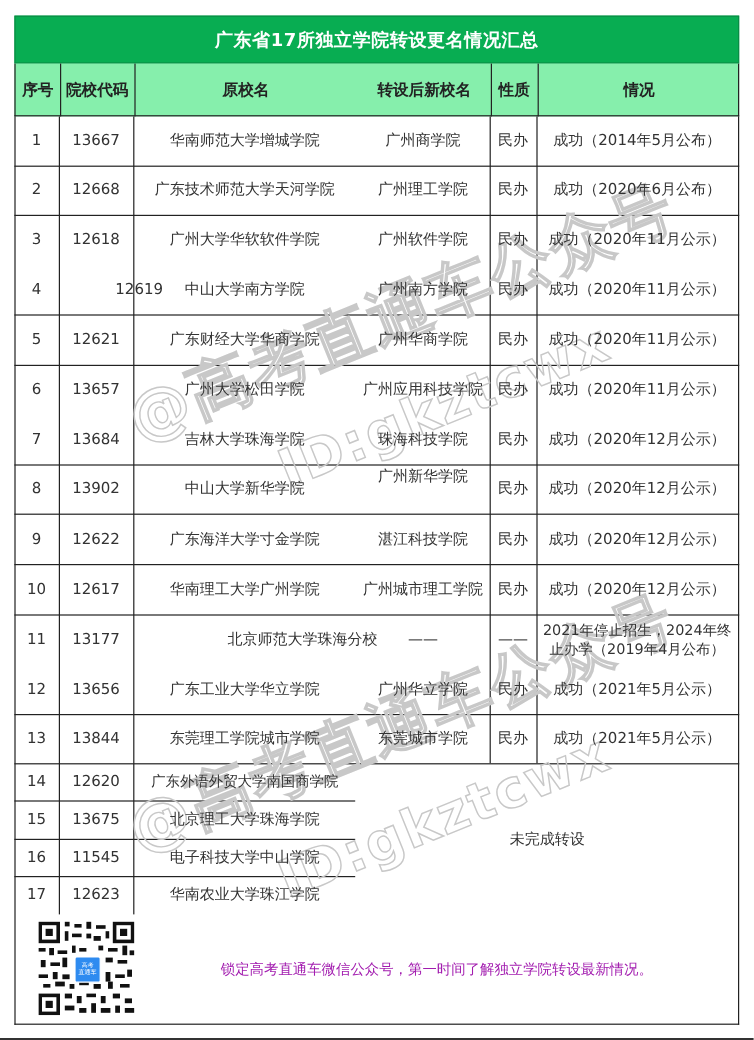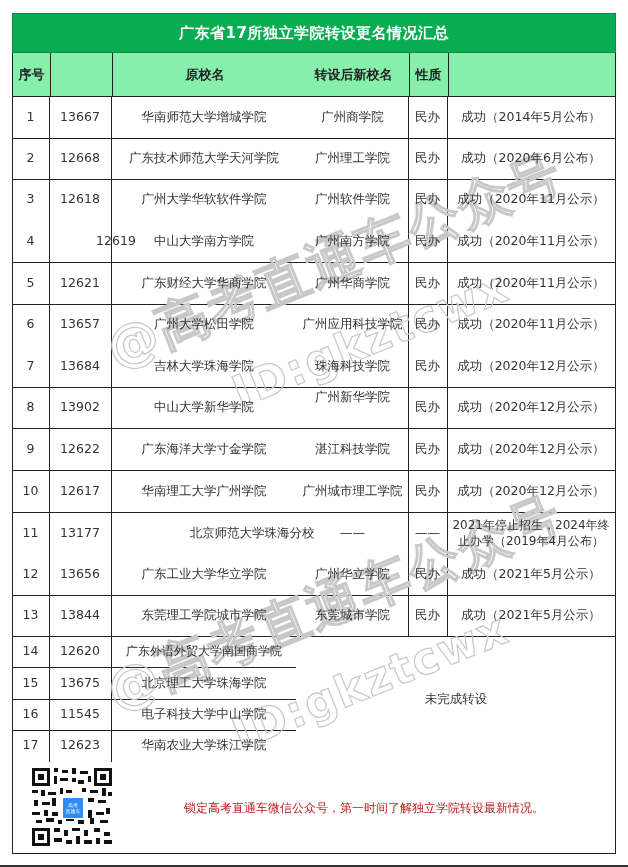--- a/index.html
+++ b/index.html
@@ -36,32 +36,34 @@
     pointer-events:none; letter-spacing:2px;
   }
   .qr {
     left:32px; top:768px; width:80px; height:78px; background:#fff;
   }
   .qr-logo {
     position:absolute; left:30px; top:29px; width:20px; height:20px; background:#2e8bf0;
     border:1px solid #fff; border-radius:2px; color:#fff; font-size:5px; line-height:6px;
     display:flex; flex-direction:column; align-items:center; justify-content:center; text-align:center;
   }
-  .footer-text { font-size:12px; color:#b91c1c; }
+  .footer-text { font-size:12px; color:#a21caf; }
 </style>
 </head>
 <body>
 
 <div class="abs title-bar">广东省17所独立学院转设更名情况汇总</div>
 
 <div class="abs header-row">
   <div class="hcell" style="left:0;width:37px;">序号</div>
+  <div class="hcell" style="left:37px;width:62px;">院校代码</div>
   <div class="hcell" style="left:99px;width:186px;">原校名</div>
   <div class="hcell" style="left:285px;width:111px;">转设后新校名</div>
   <div class="hcell" style="left:396px;width:39px;">性质</div>
+  <div class="hcell" style="left:435px;width:169px;">情况</div>
   <div class="vline" style="left:37px;top:0;height:44px;"></div>
   <div class="vline" style="left:99px;top:0;height:44px;"></div>
   <div class="vline" style="left:396px;top:0;height:44px;"></div>
   <div class="vline" style="left:435px;top:0;height:44px;"></div>
 </div>
 
 <div>
 
   <div class="vline" style="left:12px;top:97px;height:757px;"></div>
   <div class="vline" style="left:615px;top:97px;height:757px;"></div>

